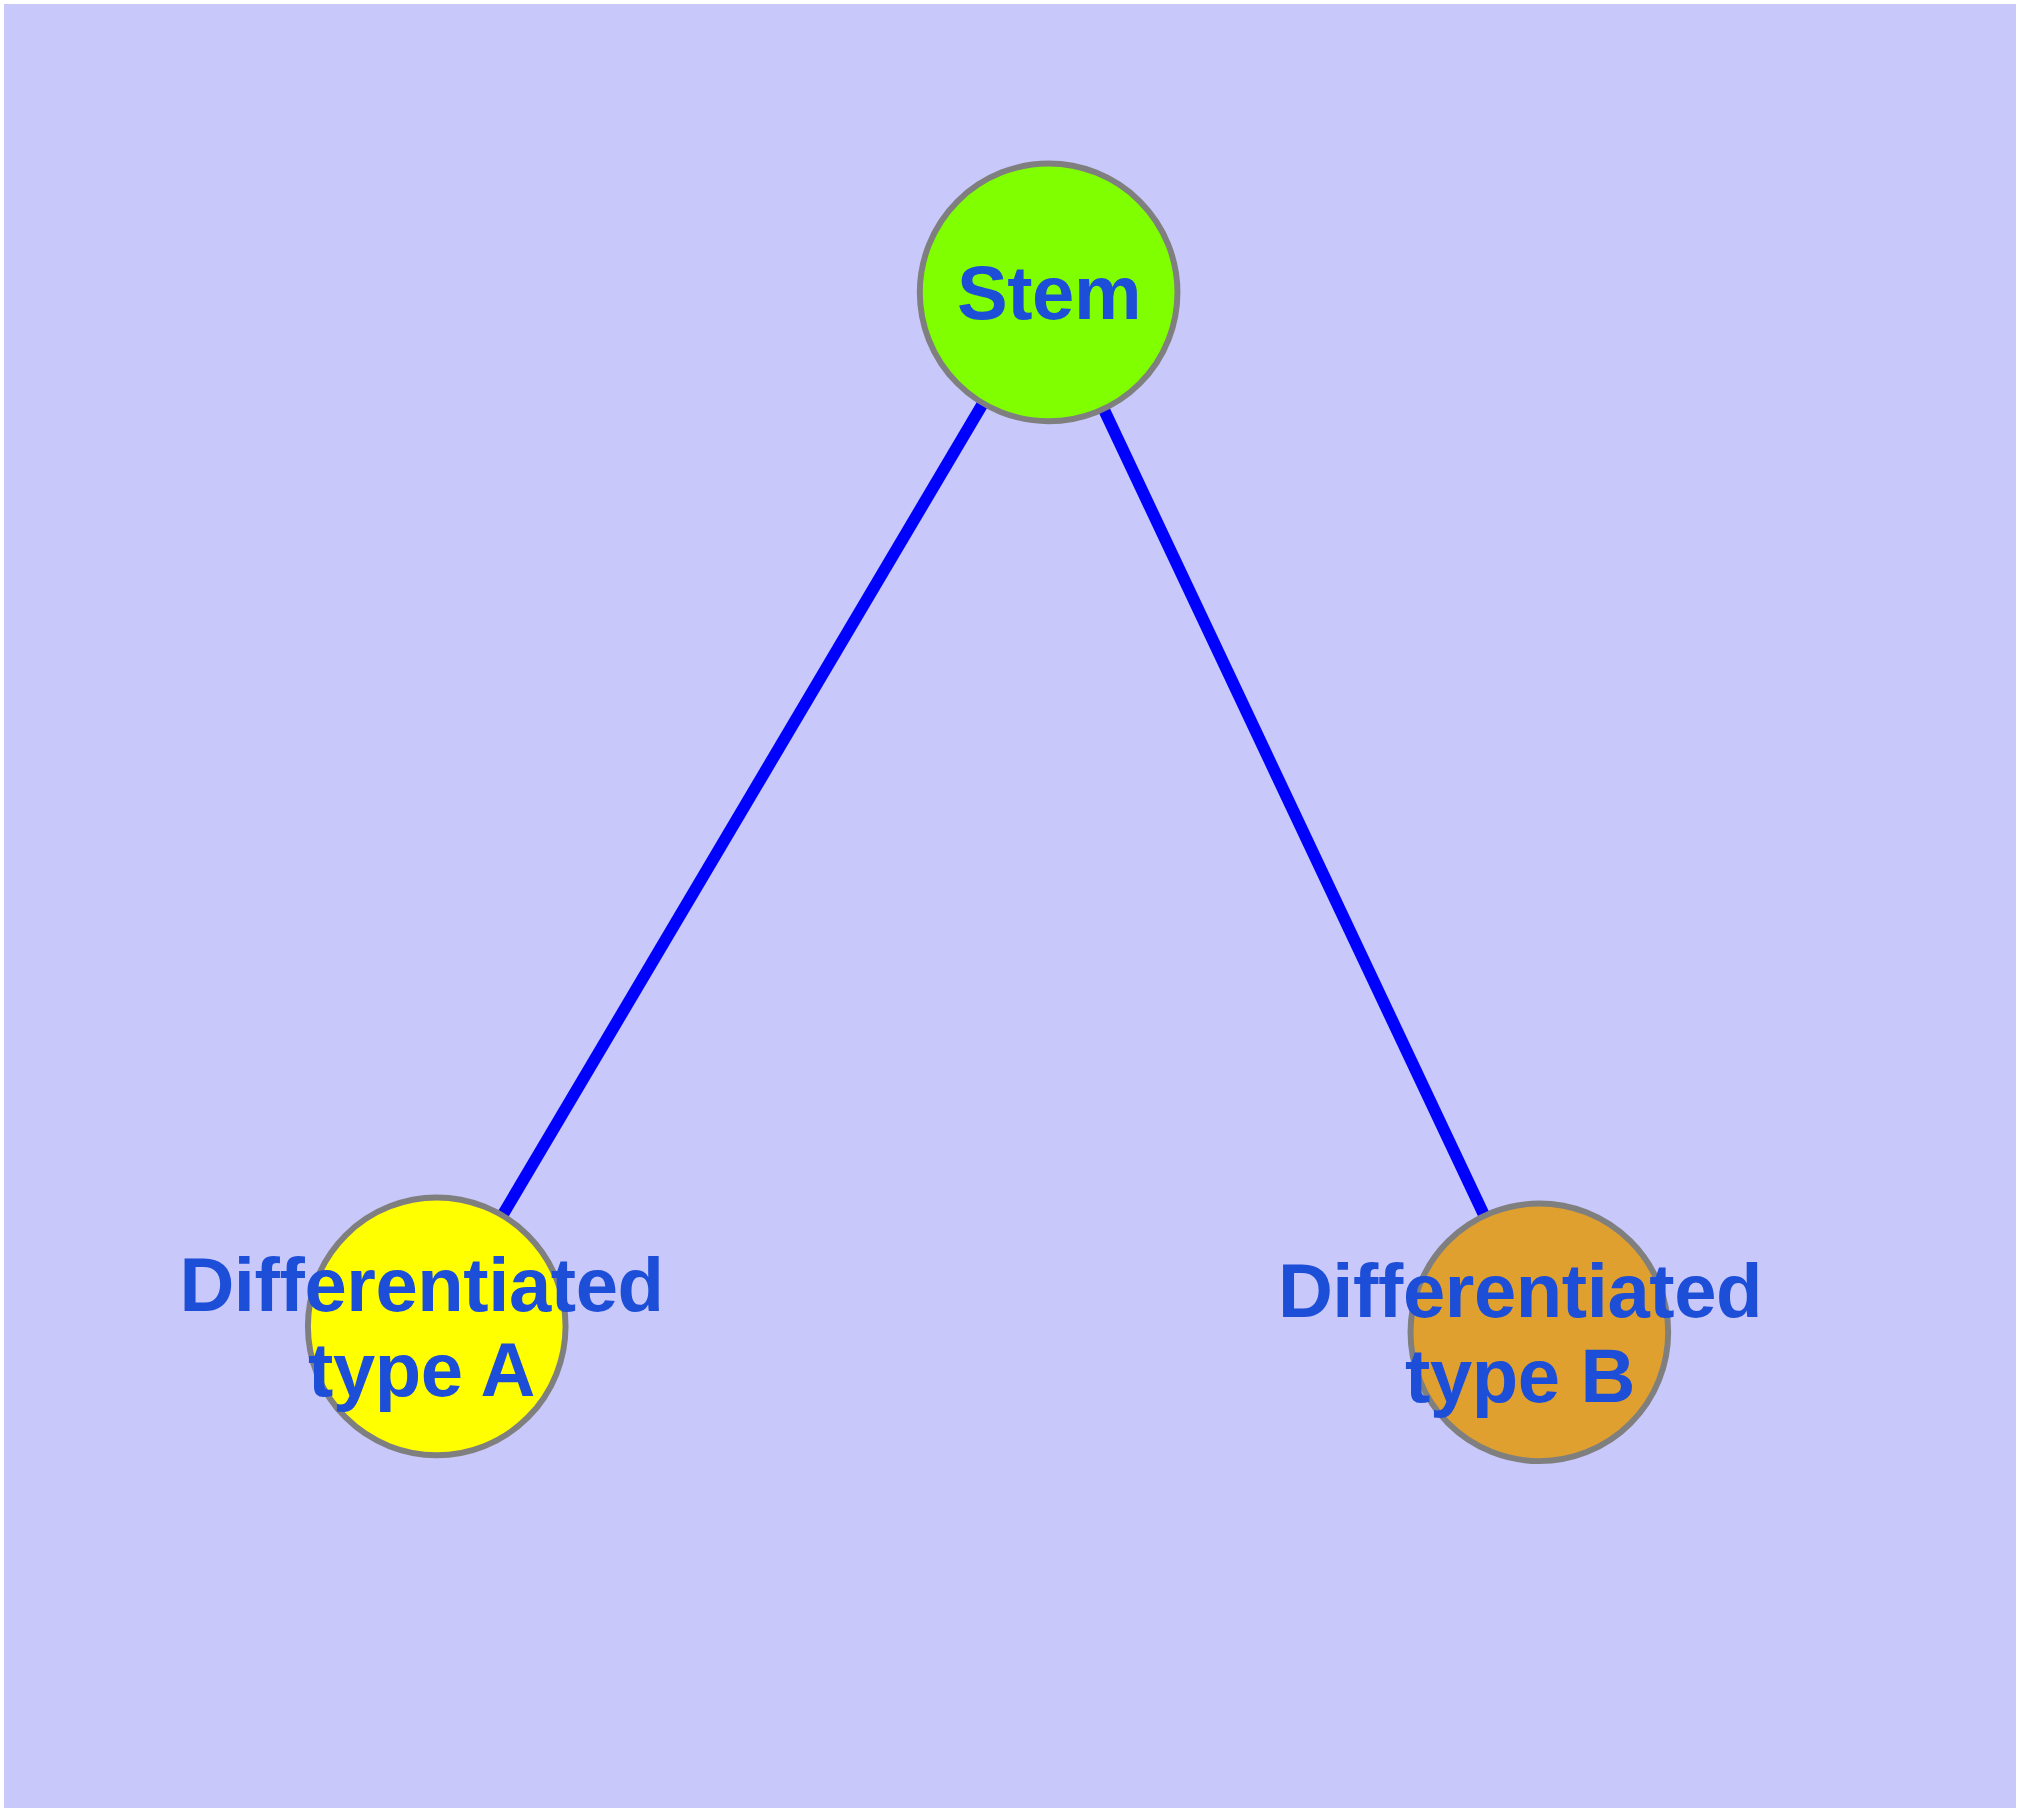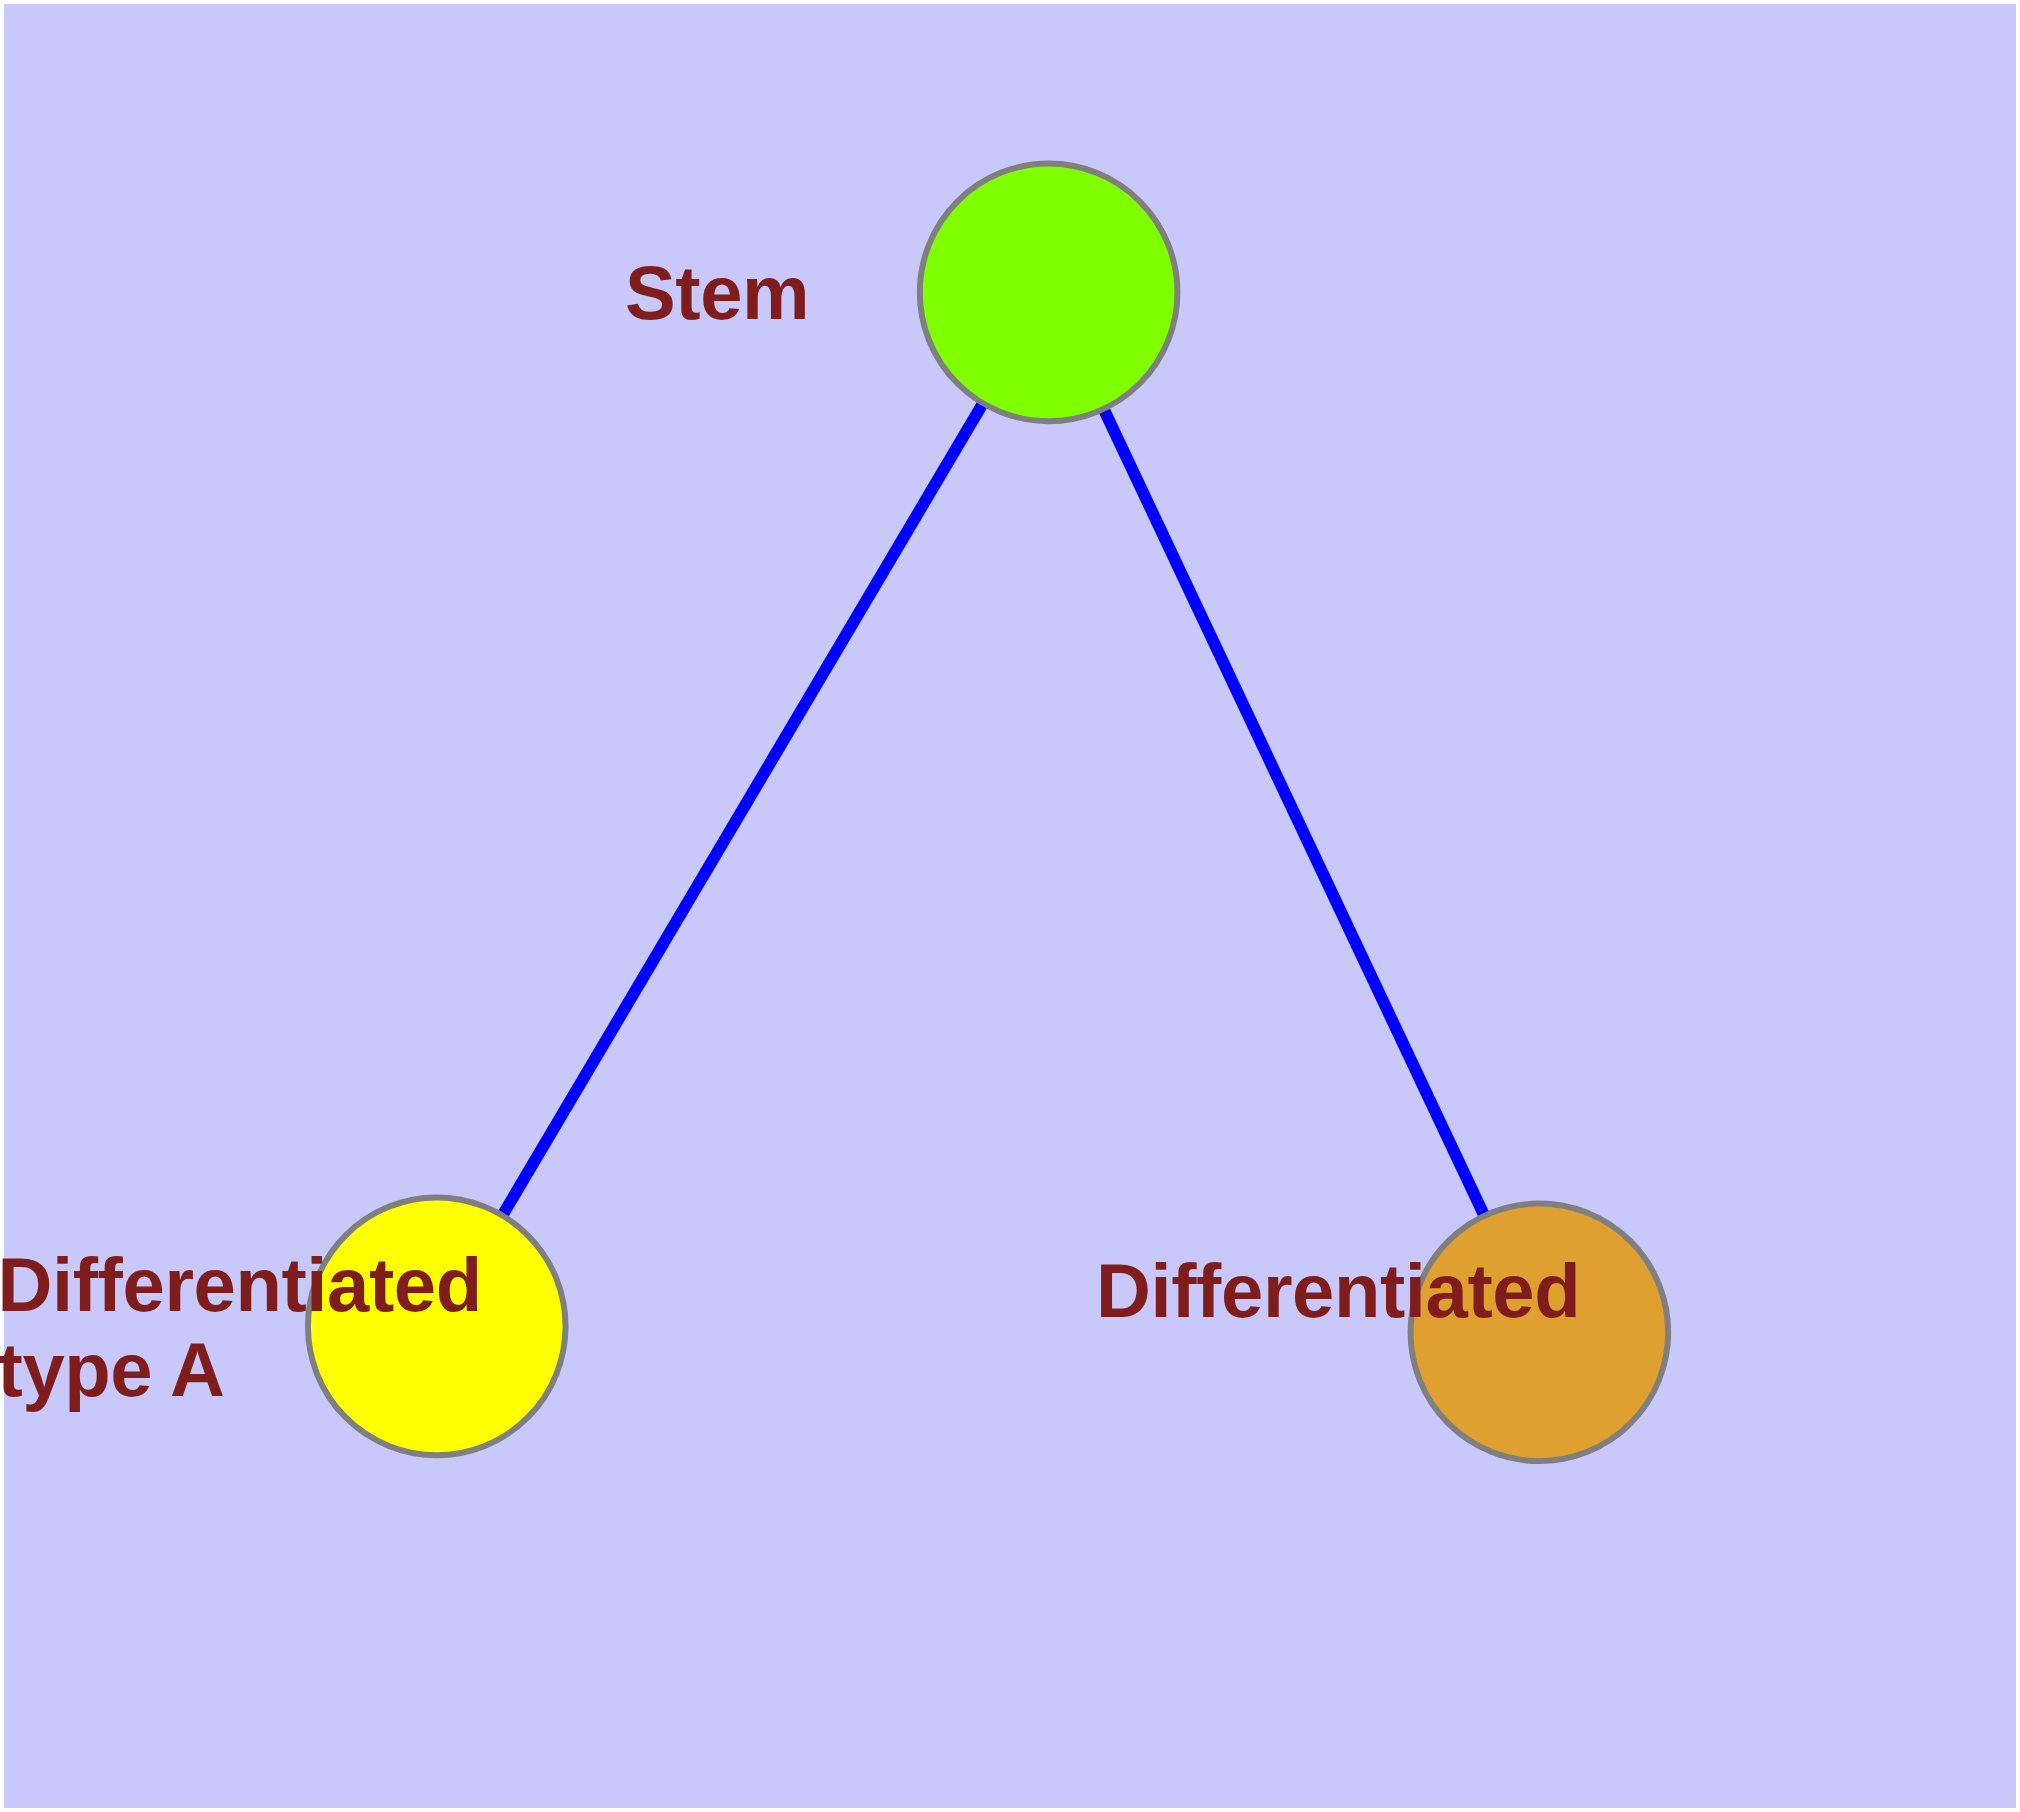--- a/index.html
+++ b/index.html
@@ -35,25 +35,25 @@
     stroke: #7f7f7f;
     stroke-width: 7;
   }
   .edge-line {
     stroke: #0000ff;
     stroke-width: 14;
     stroke-linecap: butt;
   }
   .node-label {
     position: absolute;
-    color: #7f1d1d;
+    color: #1d4ed8;
     font-weight: bold;
     font-size: 76px;
     line-height: 85px;
-    text-align: left;
+    text-align: center;
     white-space: nowrap;
     letter-spacing: -0.4px;
     pointer-events: none;
   }
   .node-label .lbl-line {
     display: block;
   }
 </style>
 </head>
 <body>
@@ -77,15 +77,16 @@
     <span class="lbl-line">Stem</span>
   </div>
 
   <div class="node-label" style="left: -2.5px; top: 1242px; width: 848px;">
     <span class="lbl-line">Differentiated</span>
     <span class="lbl-line">type A</span>
   </div>
 
   <div class="node-label" style="left: 1096px; top: 1248px; width: 848px;">
     <span class="lbl-line">Differentiated</span>
+    <span class="lbl-line">type B</span>
   </div>
 </div>
 
 
 </body></html>

